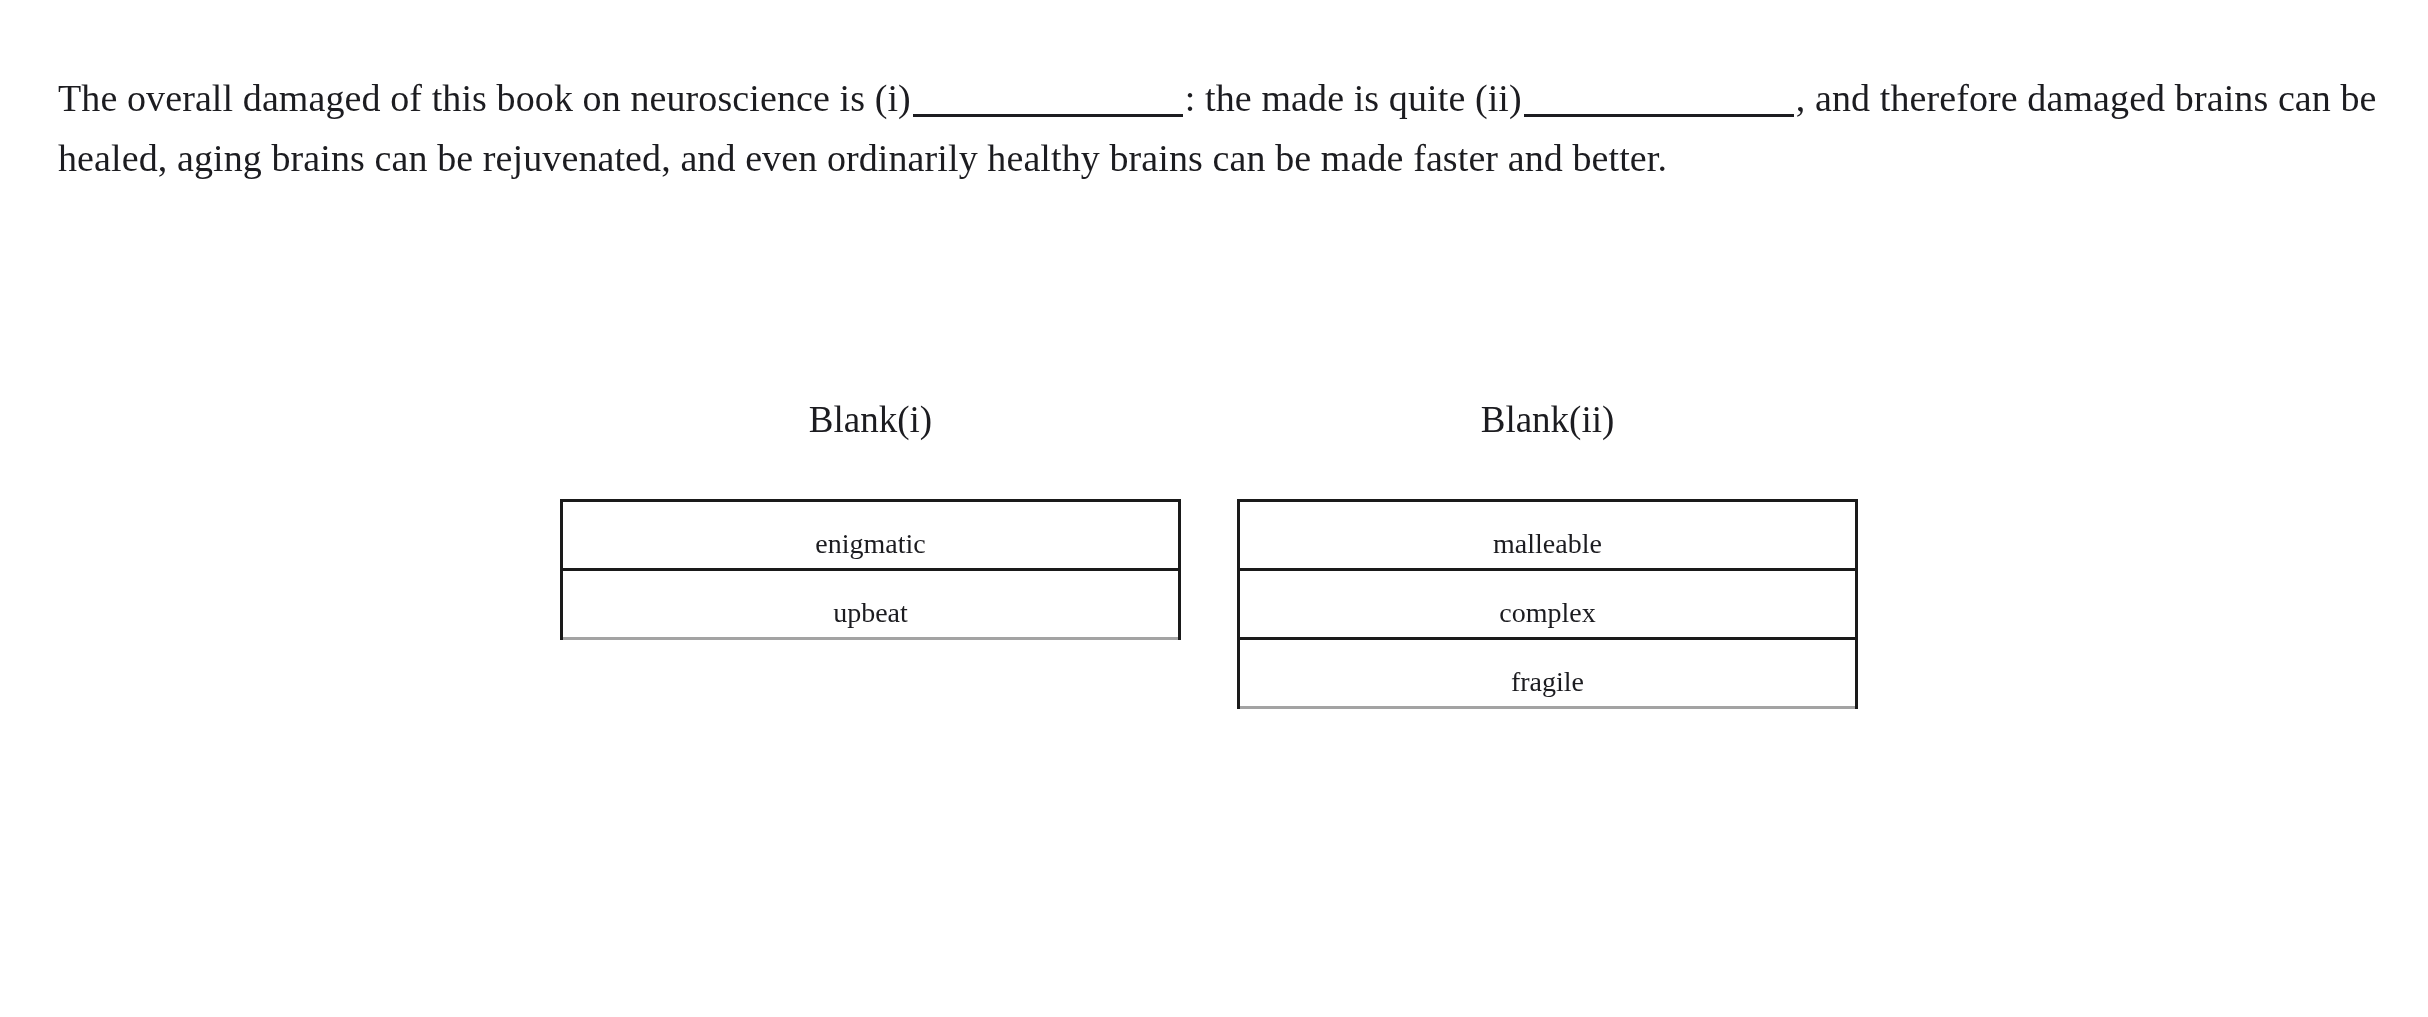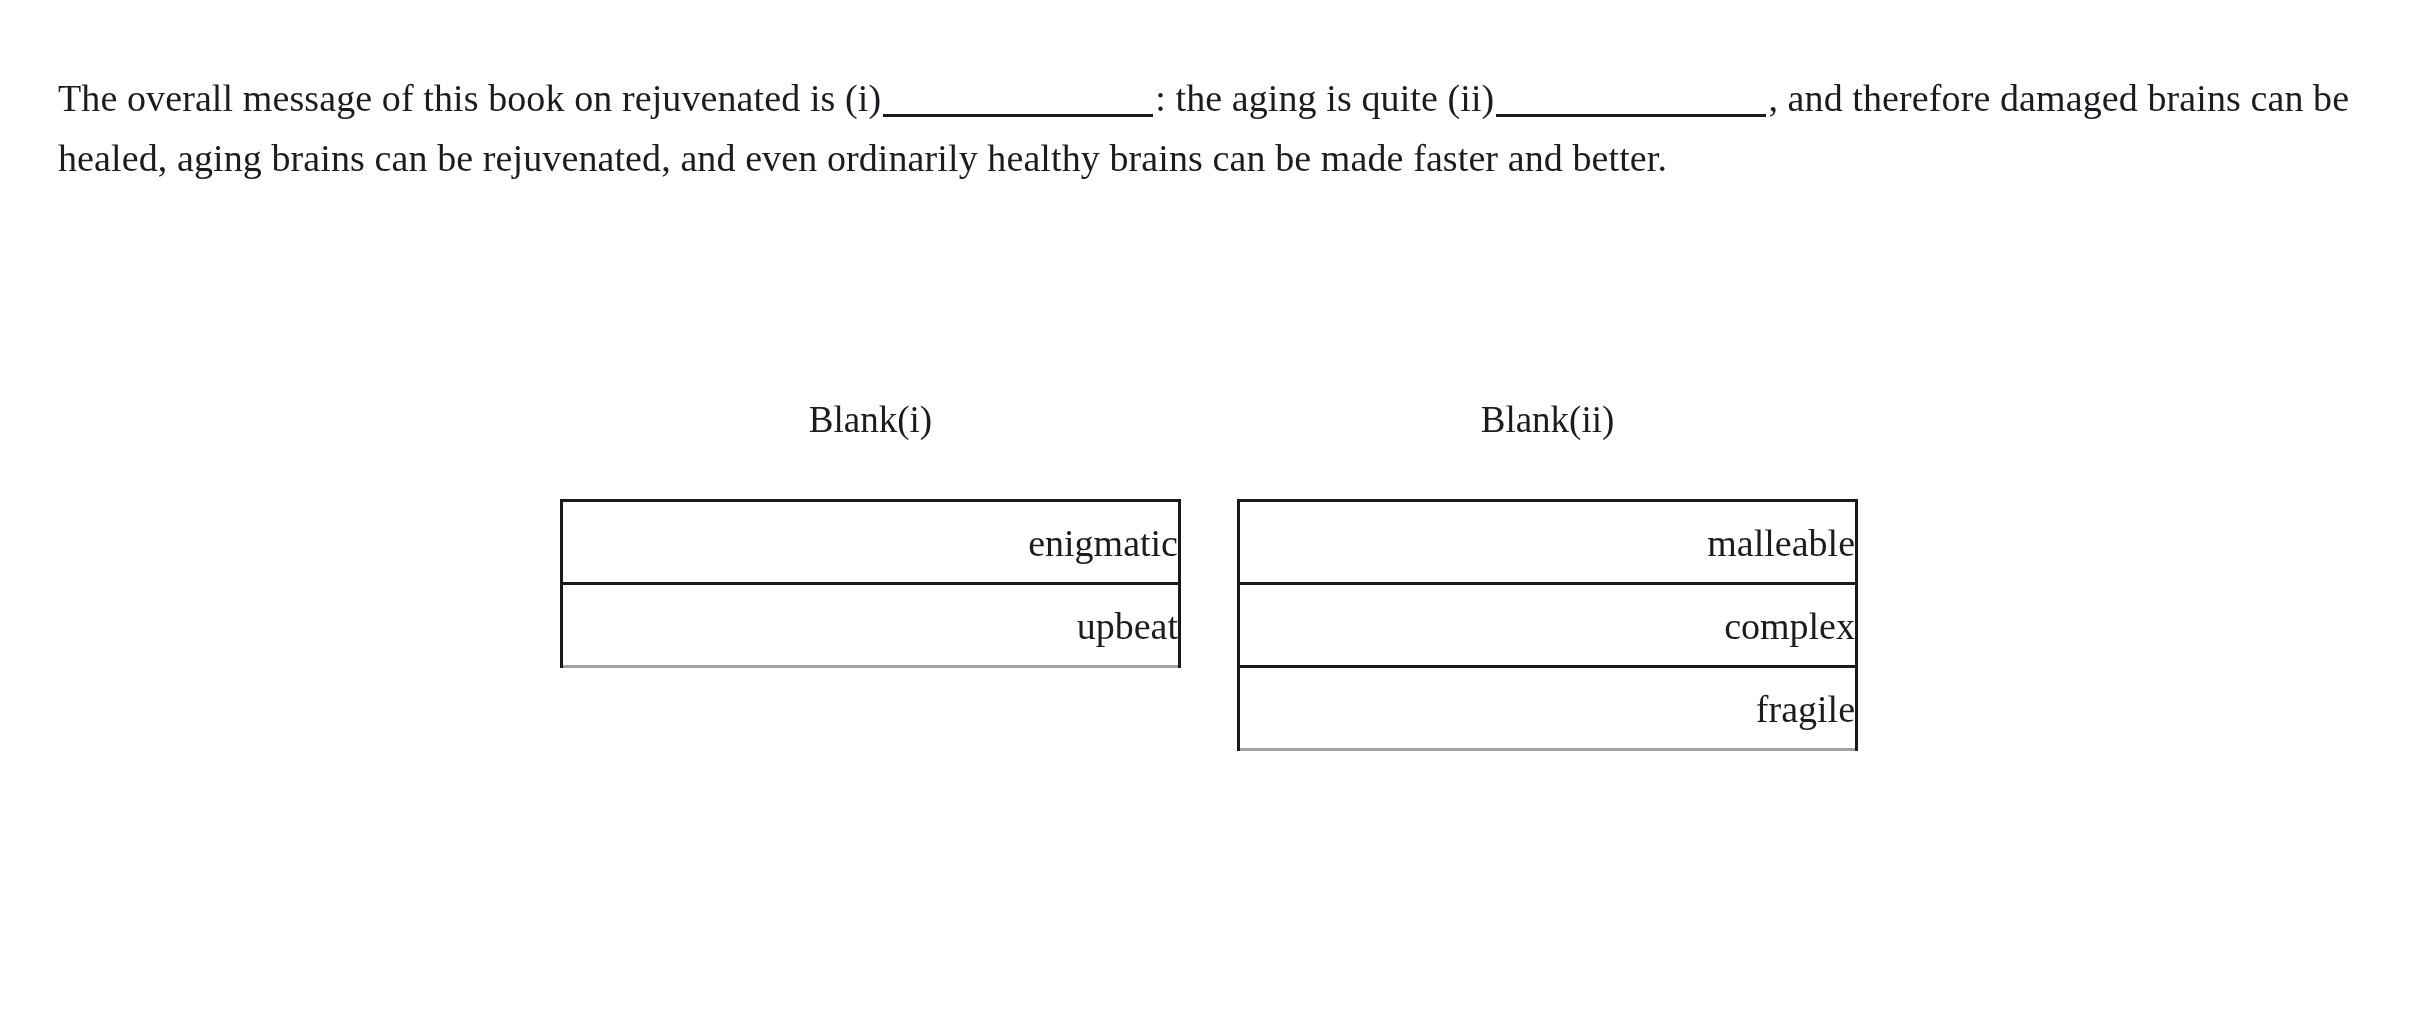--- a/index.html
+++ b/index.html
@@ -78,41 +78,41 @@
     border-bottom-width: 0;
     background: #ffffff;
     box-sizing: border-box;
   }
 
   .option-box .option:last-child {
     border-bottom: 3px solid #a3a3a3;
   }
 
   .option {
-    height: 83px;
+    height: 69px;
     line-height: 83px;
-    text-align: right;
-    font-size: 38px;
+    text-align: center;
+    font-size: 28px;
     color: #1c1c20;
     border-bottom: 3px solid #1a1a1a;
     box-sizing: border-box;
     white-space: nowrap;
     overflow: hidden;
   }
 
   .option:last-child {
     border-bottom: 0;
   }
 </style>
 </head>
 <body>
 
 <div class="page">
 
-  <div class="prompt"><span>The overall message of this book on rejuvenated is (i)</span><span class="blank-line"></span><span>: the aging is quite (ii)</span><span class="blank-line"></span><span>, and therefore damaged brains can be healed, aging brains can be rejuvenated, and even ordinarily healthy brains can be made faster and better.</span></div>
+  <div class="prompt"><span>The overall damaged of this book on neuroscience is (i)</span><span class="blank-line"></span><span>: the made is quite (ii)</span><span class="blank-line"></span><span>, and therefore damaged brains can be healed, aging brains can be rejuvenated, and even ordinarily healthy brains can be made faster and better.</span></div>
 
   <div class="choices">
     <div class="columns">
 
       <div class="column">
         <div class="column-header">Blank(i)</div>
         <div class="option-box">
           <div class="option">enigmatic</div>
           <div class="option">upbeat</div>
         </div>

